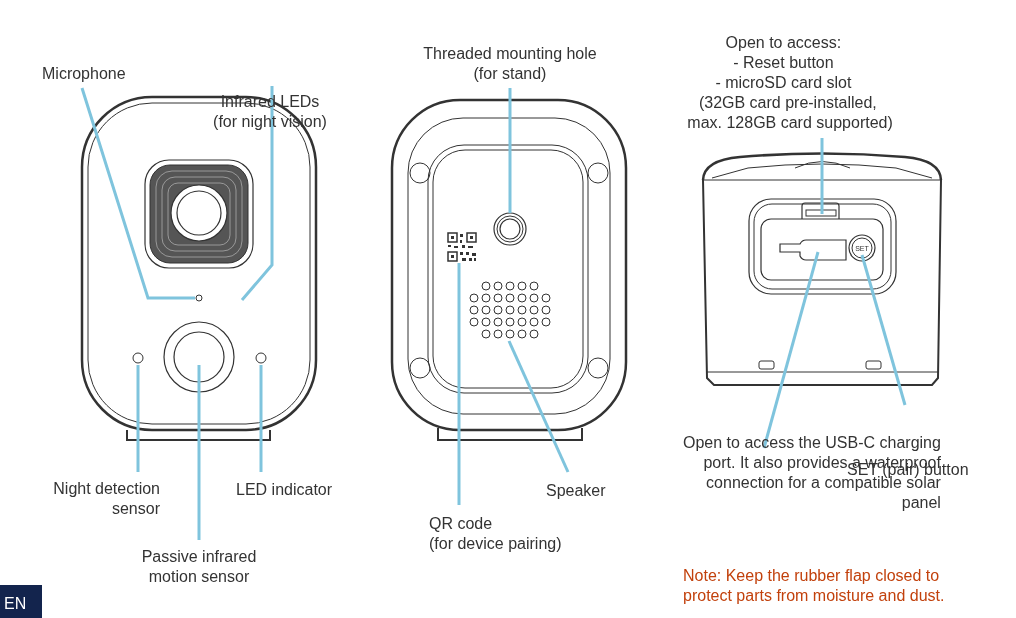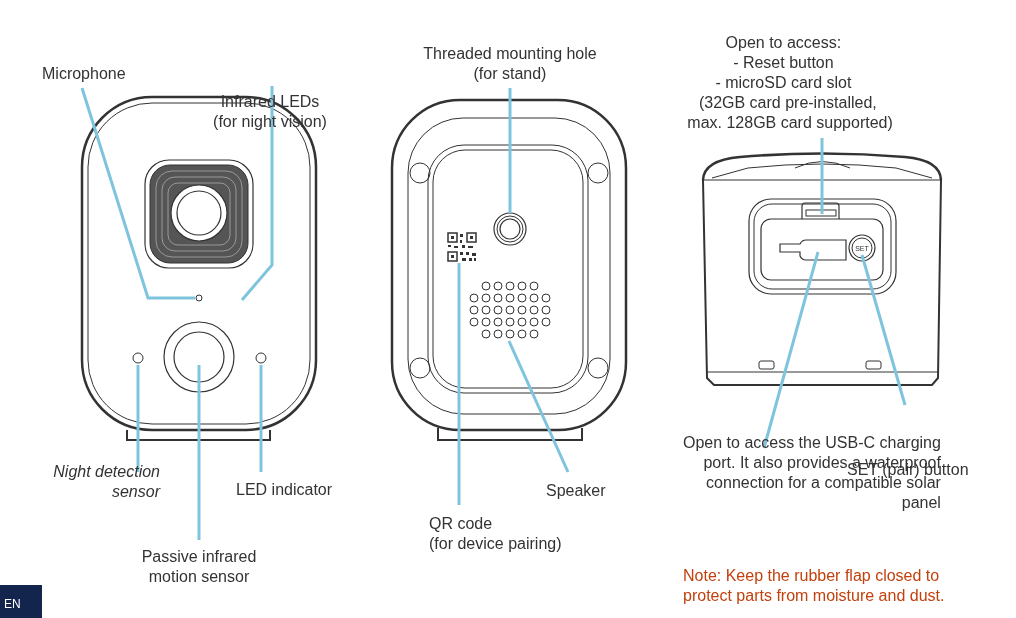--- a/index.html
+++ b/index.html
@@ -4,21 +4,21 @@
 <style>
   html, body { margin: 0; padding: 0; background: #ffffff; }
   body { width: 1016px; height: 618px; position: relative; overflow: hidden;
          font-family: "Liberation Sans", sans-serif; color: #333333; }
   .lbl { position: absolute; font-size: 16px; line-height: 20px; color: #333333; white-space: pre; }
   .center { text-align: center; }
   .right { text-align: right; }
   .note { color: #c2410c; }
   #diagram { position: absolute; left: 0; top: 0; }
   .lang-badge { position: absolute; left: 0; top: 585px; width: 42px; height: 33px;
-                background: #13244d; color: #ffffff; font-size: 12px; line-height: 38px;
+                background: #13244d; color: #ffffff; font-size: 16px; line-height: 38px;
                 padding-left: 4px; box-sizing: border-box; }
 </style>
 </head>
 <body>
 
 <svg id="diagram" width="1016" height="618" viewBox="0 0 1016 618">
 
   <g fill="none" stroke="#333">
     <path d="M127 430 L127 440 L270 440 L270 430" stroke-width="2"></path>
     <rect x="82" y="97" width="234" height="333" rx="70" ry="70" stroke-width="2.5"></rect>
@@ -151,21 +151,21 @@
   <g stroke="#7fc4dd" stroke-width="3" fill="none">
     <line x1="822" y1="138" x2="822" y2="214"></line>
     <line x1="818" y1="252" x2="764" y2="448"></line>
     <line x1="862" y1="255" x2="905" y2="405"></line>
   </g>
 </svg>
 
 <div class="lbl" style="left:42px; top:64px;">Microphone</div>
 <div class="lbl center" style="left:205px; top:44px; width:130px;margin-top:48px;">Infrared LEDs
 (for night vision)</div>
-<div class="lbl right" style="left:30px; top:462px; width:130px;font-style:italic;">Night detection
+<div class="lbl right" style="left:30px; top:479px; width:130px;">Night detection
 sensor</div>
 <div class="lbl" style="left:236px; top:480px;text-align:center;">LED indicator</div>
 <div class="lbl center" style="left:129px; top:547px; width:140px;">Passive infrared
 motion sensor</div>
 
 <div class="lbl center" style="left:410px; top:44px; width:200px;">Threaded mounting hole
 (for stand)</div>
 <div class="lbl" style="left:429px; top:514px;">QR code
 (for device pairing)</div>
 <div class="lbl" style="left:546px; top:481px;">Speaker</div>

